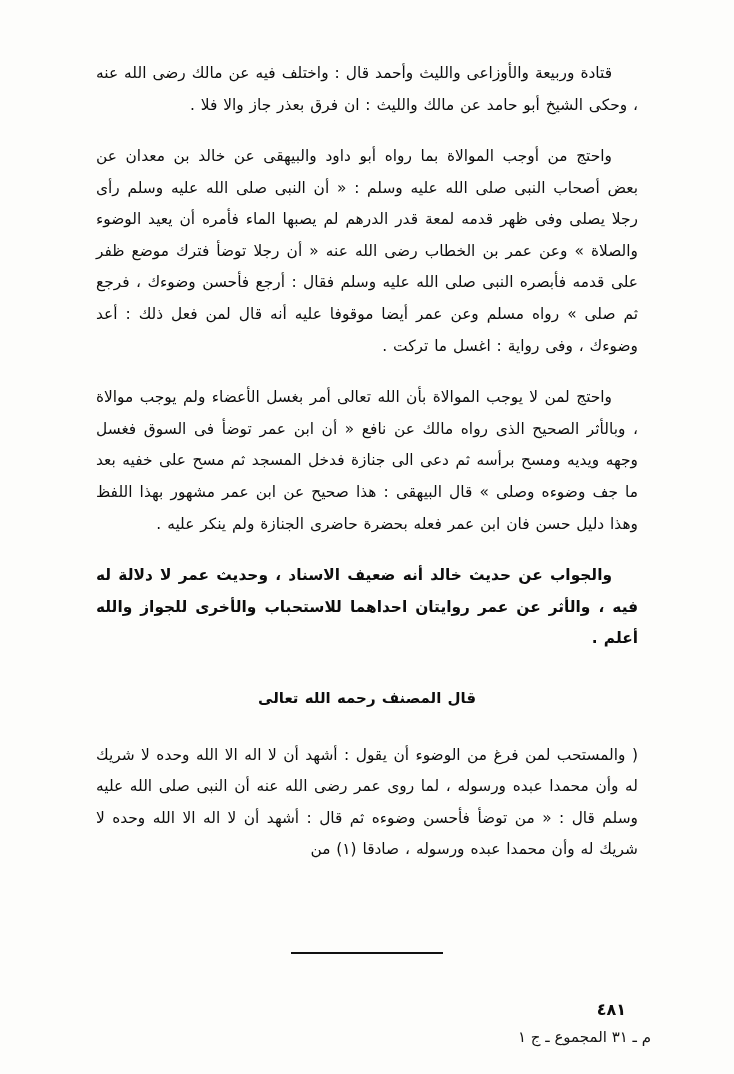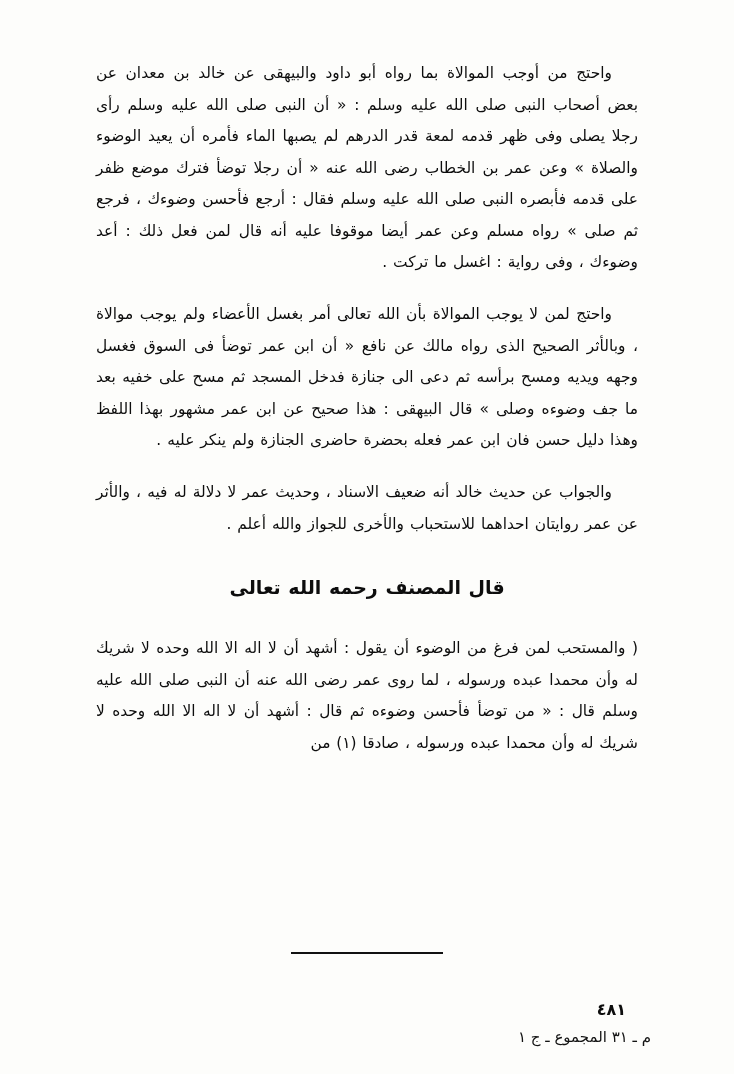--- a/index.html
+++ b/index.html
@@ -37,25 +37,26 @@
     word-spacing: 1px;
     text-indent: 26px;
     color: #0d0d0d;
   }
   .para.no-indent {
     text-indent: 0;
     margin-top: 26px;
   }
   .para.tight {
     margin-bottom: 28px;
+    font-weight: bold;
   }
   .section-head {
     text-align: left;
     text-align-last: center;
-    font-size: 19px;
+    font-size: 15px;
     font-weight: bold;
     margin: 26px 0 20px 0;
     letter-spacing: 0.4px;
     text-indent: 0;
   }
   .footnote-rule {
     position: absolute;
     left: 50%;
     transform: translateX(-50%);
     top: 952px;
@@ -94,20 +95,21 @@
     direction: rtl;
   }
 </style>
 </head>
 <body>
 
 <div class="page">
 
   <div class="content">
 
+    <p class="para">قتادة وربيعة والأوزاعى والليث وأحمد قال : واختلف فيه عن مالك رضى الله عنه ، وحكى الشيخ أبو حامد عن مالك والليث : ان فرق بعذر جاز والا فلا .</p>
 
     <p class="para">واحتج من أوجب الموالاة بما رواه أبو داود والبيهقى عن خالد بن معدان عن بعض أصحاب النبى صلى الله عليه وسلم : « أن النبى صلى الله عليه وسلم رأى رجلا يصلى وفى ظهر قدمه لمعة قدر الدرهم لم يصبها الماء فأمره أن يعيد الوضوء والصلاة » وعن عمر بن الخطاب رضى الله عنه « أن رجلا توضأ فترك موضع ظفر على قدمه فأبصره النبى صلى الله عليه وسلم فقال : أرجع فأحسن وضوءك ، فرجع ثم صلى » رواه مسلم وعن عمر أيضا موقوفا عليه أنه قال لمن فعل ذلك : أعد وضوءك ، وفى رواية : اغسل ما تركت .</p>
 
     <p class="para">واحتج لمن لا يوجب الموالاة بأن الله تعالى أمر بغسل الأعضاء ولم يوجب موالاة ، وبالأثر الصحيح الذى رواه مالك عن نافع « أن ابن عمر توضأ فى السوق فغسل وجهه ويديه ومسح برأسه ثم دعى الى جنازة فدخل المسجد ثم مسح على خفيه بعد ما جف وضوءه وصلى » قال البيهقى : هذا صحيح عن ابن عمر مشهور بهذا اللفظ وهذا دليل حسن فان ابن عمر فعله بحضرة حاضرى الجنازة ولم ينكر عليه .</p>
 
     <p class="para tight">والجواب عن حديث خالد أنه ضعيف الاسناد ، وحديث عمر لا دلالة له فيه ، والأثر عن عمر روايتان احداهما للاستحباب والأخرى للجواز والله أعلم .</p>
 
     <p class="para section-head">قال المصنف رحمه الله تعالى</p>
 
     <p class="para no-indent">( والمستحب لمن فرغ من الوضوء أن يقول : أشهد أن لا اله الا الله وحده لا شريك له وأن محمدا عبده ورسوله ، لما روى عمر رضى الله عنه أن النبى صلى الله عليه وسلم قال : « من توضأ فأحسن وضوءه ثم قال : أشهد أن لا اله الا الله وحده لا شريك له وأن محمدا عبده ورسوله ، صادقا (١) من</p>

